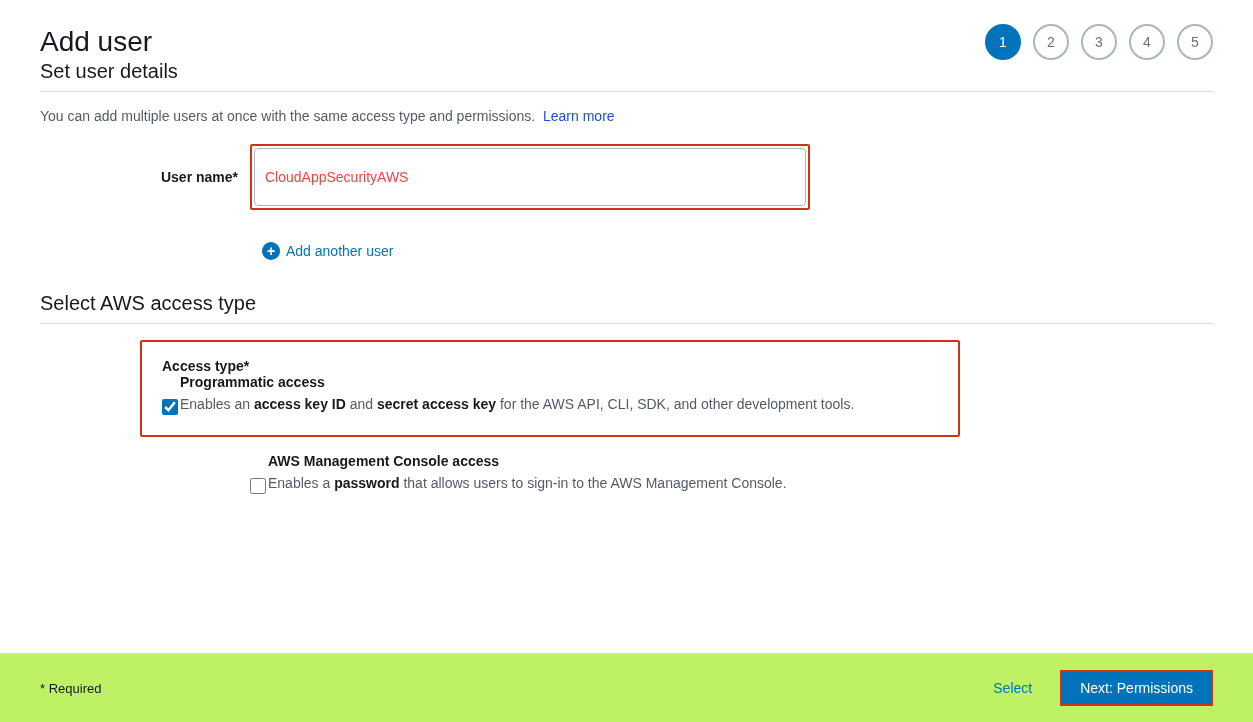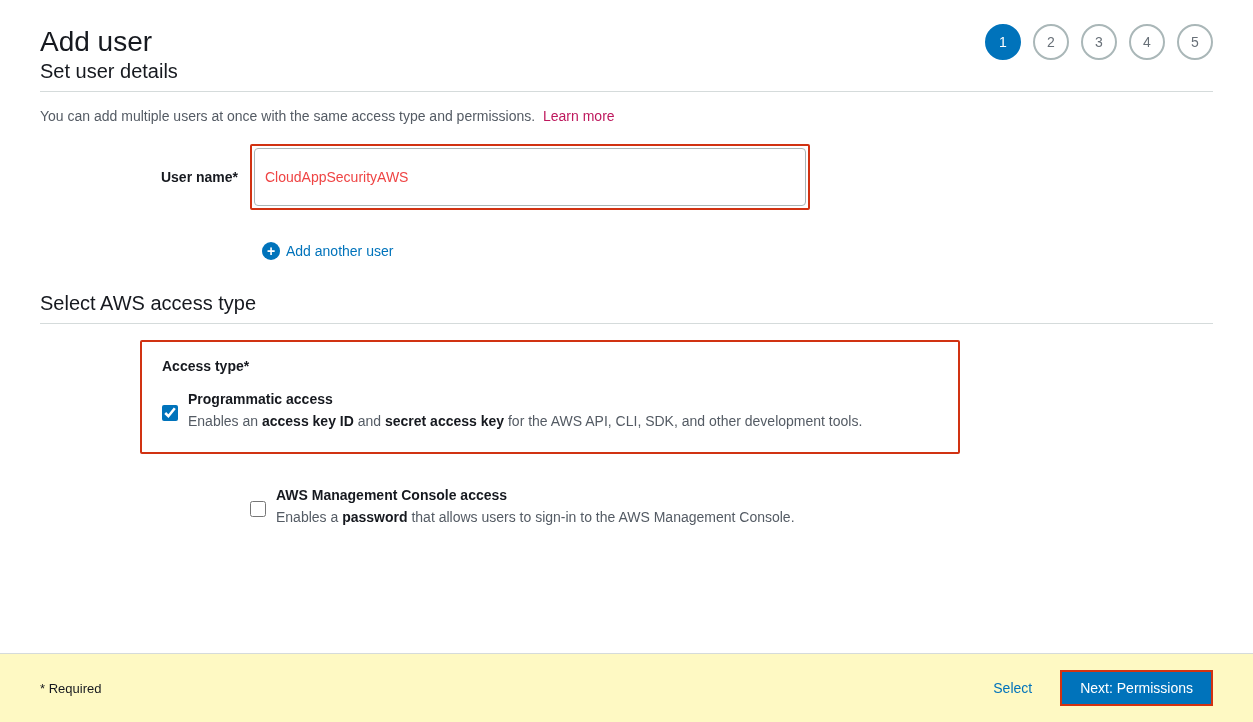--- a/index.html
+++ b/index.html
@@ -60,21 +60,21 @@
       font-weight: 400;
       color: #16191f;
       margin-bottom: 8px;
     }
     .section-description {
       font-size: 14px;
       color: #545b64;
       margin-bottom: 20px;
     }
     .section-description a, .learn-more {
-      color: #be185d;
+      color: #1d4ed8;
       text-decoration: none;
       cursor: pointer;
     }
     .user-name-row {
       display: flex;
       align-items: center;
       margin-bottom: 32px;
       padding-left: 100px;
     }
     .field-label {
@@ -146,24 +146,23 @@
     }
     .access-label {
       font-weight: 700;
       font-size: 14px;
       min-width: 110px;
       padding-right: 12px;
       flex-shrink: 0;
     }
     .checkbox-group {
       display: flex;
-      align-items: center;
-      gap: 10px;
+      align-items: flex-end;
+      gap: 2px;
       flex: 1;
-      margin-top: 17px;
     }
     .checkbox-input {
       margin-top: 2px;
       width: 16px;
       height: 16px;
       accent-color: #0073bb;
       cursor: pointer;
       flex-shrink: 0;
     }
     .checkbox-content {
@@ -190,21 +189,21 @@
       gap: 0;
       padding-left: 100px;
       max-width: 920px;
     }
     .console-access-spacer {
       min-width: 110px;
       padding-right: 12px;
       flex-shrink: 0;
     }
     .footer {
-      background: #fef9c3;
+      background: #bef264;
       border-top: 1px solid #d5dbdb;
       padding: 16px 40px;
       display: flex;
       align-items: center;
       justify-content: space-between;
     }
     .required-note {
       font-size: 13px;
       color: #16191f;
     }

